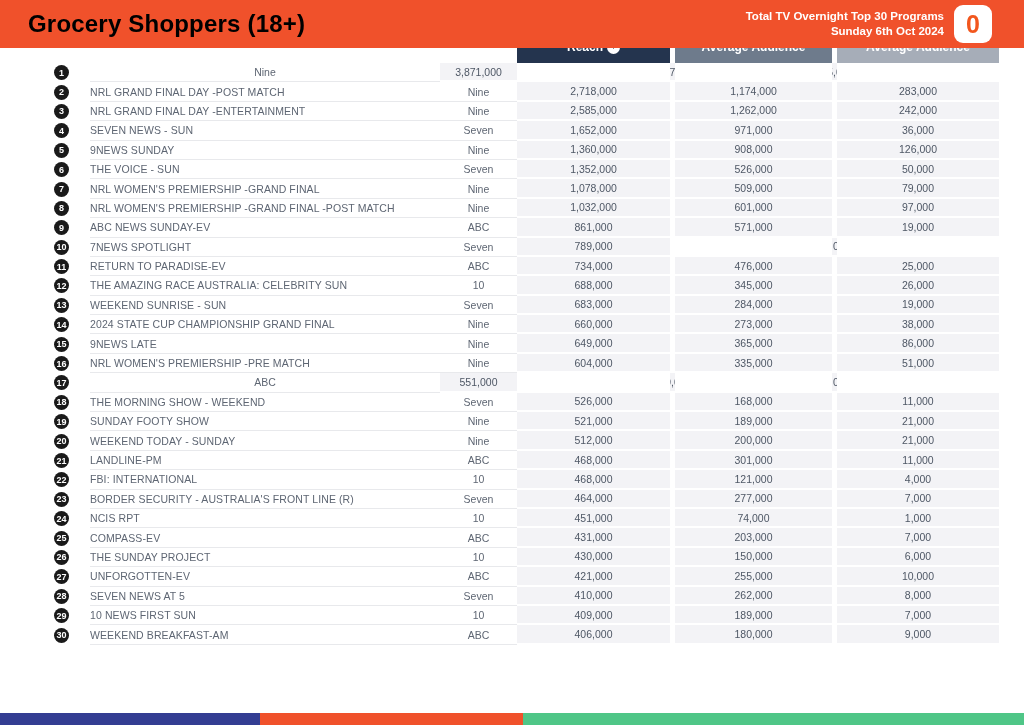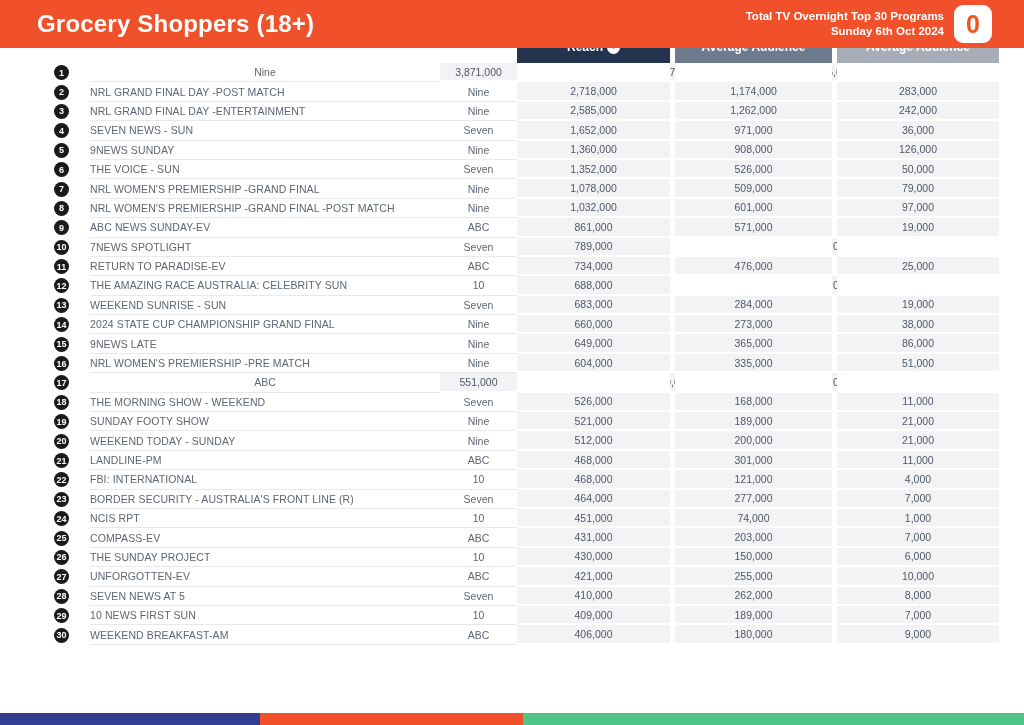--- a/index.html
+++ b/index.html
@@ -9,21 +9,21 @@
     position:relative; width:1024px; height:725px; background:#fff;
     overflow:hidden; margin:0 auto;
   }
 
   
   .topbar {
     position:absolute; top:0; left:0; width:1024px; height:48px;
     background:var(--header-bg); display:flex; align-items:center;
   }
   .page-title {
-    color:#ffffff; font-size:24px; font-weight:bold; margin-left:37px;
+    color:#000000; font-size:24px; font-weight:bold; margin-left:28px;
     letter-spacing:0.2px; flex:1 1 auto;
   }
   .top-right { display:flex; align-items:center; margin-right:32px; }
   .subtitle { text-align:right; color:#fff; font-weight:bold; font-size:11.5px; line-height:15px; margin-right:10px; }
   .logo {
     width:38px; height:38px; background:#fff; border-radius:9px;
     display:flex; align-items:center; justify-content:center;
   }
   .logo span { color:var(--logo-orange); font-size:25px; font-weight:bold; line-height:1; }
 
@@ -266,20 +266,21 @@
   </div>
 
   <div class="row grid-cols">
     <div class="cell rank">
           <span class="badge">12</span>
         </div>
     <div class="cell desc">THE AMAZING RACE AUSTRALIA: CELEBRITY SUN</div>
     <div class="cell net">10</div>
     <div class="cell num">688,000</div>
     <div class="gapcol"></div>
+    <div class="cell num">345,000</div>
     <div class="gapcol"></div>
     <div class="cell num">26,000</div>
   </div>
 
   <div class="row grid-cols">
     <div class="cell rank">
           <span class="badge">13</span>
         </div>
     <div class="cell desc">WEEKEND SUNRISE - SUN</div>
     <div class="cell net">Seven</div>

